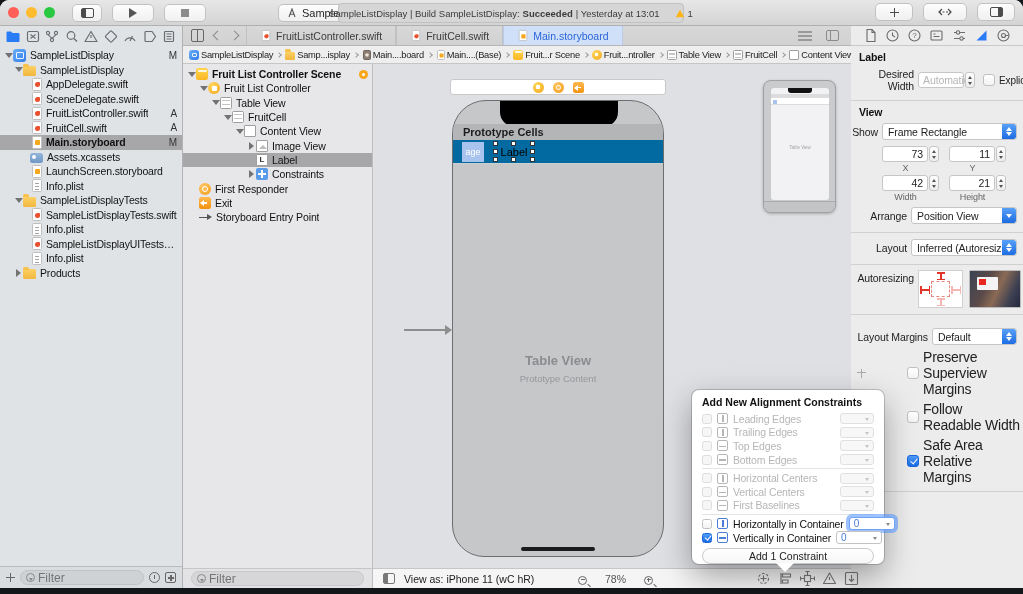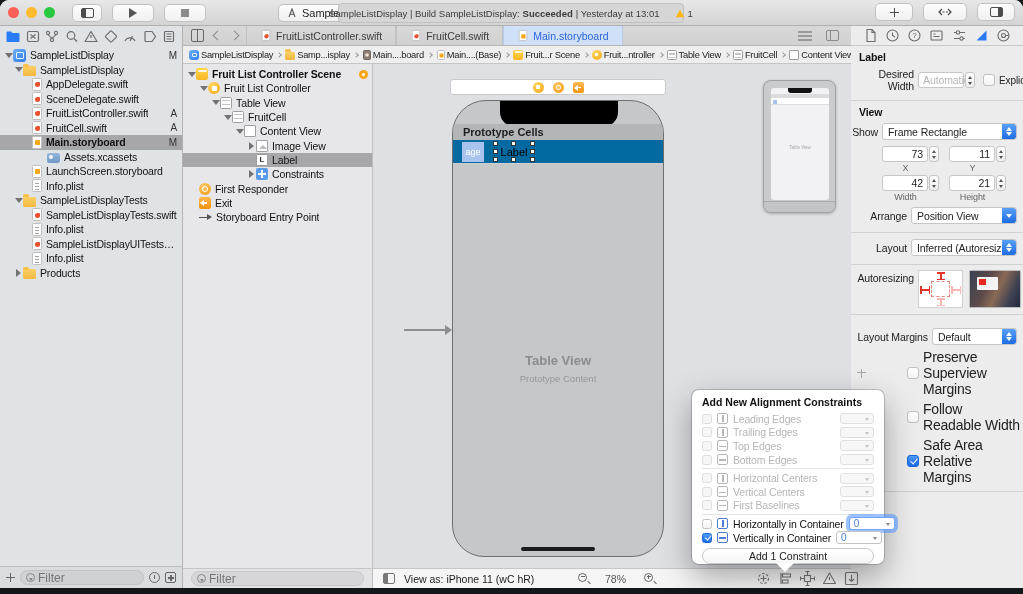--- a/index.html
+++ b/index.html
@@ -147,21 +147,21 @@
 .minicell::before{content:"";position:absolute;left:2px;top:1.5px;width:4px;height:4px;background:#a8c4ee}
 .minitv{position:absolute;left:0;right:0;top:56px;text-align:center;font-size:5px;color:#a5a5a8;transform:scale(.9)}
 .minifoot{position:absolute;left:0;right:0;bottom:0;height:11px;background:#c2c4c6;border-top:1px solid #a9abad;border-radius:0 0 7px 7px}
 
 .editor-footer{height:20px;display:flex;border-top:1px solid #c6c6c6}
 .ofoot{width:190px;border-right:1px solid #bdbdbd;background:#e3e2e4;display:flex;align-items:center;padding:0 8px}
 .ofoot .filterpill{background:#d6d5d7;border-color:#c8c7c9}
 .cfoot{flex:1;background:#f5f5f6;display:flex;align-items:center;padding:0 10px;font-size:10.5px;color:#222;position:relative}
 .outtoggle{width:12px;height:11px;border:1.2px solid #777;border-radius:2px;position:relative;margin-right:9px}
 .outtoggle::before{content:"";position:absolute;left:0;top:0;bottom:0;width:3.5px;background:#777}
-.zoomctl{position:absolute;left:205px;display:flex;align-items:flex-start;gap:18px;color:#555}
+.zoomctl{position:absolute;left:205px;display:flex;align-items:flex-end;gap:18px;color:#555}
 .mag{width:9px;height:9px;border:1.3px solid #666;border-radius:50%;position:relative}
 .mag::before{content:"";position:absolute;left:8px;top:8px;width:4px;height:1.3px;background:#666;transform:rotate(45deg)}
 .mag i{position:absolute;left:1.5px;top:2.8px;width:4px;height:1.2px;background:#666}
 .mag.plus i::after{content:"";position:absolute;left:1.4px;top:-1.4px;width:1.2px;height:4px;background:#666}
 .cficons{position:absolute;left:383px;display:flex;align-items:center;gap:7px;color:#666}
 .cficons svg{display:block}
 
 .inspector{width:172px;background:#ececec;display:flex;flex-direction:column;font-size:10.5px;letter-spacing:-0.1px;color:#222}
 .inspstrip{height:20px;border-bottom:1px solid #c9c9c9;display:flex;align-items:center;justify-content:space-between;padding:0 12px;color:#6b6b6b}
 .insp-ic{width:15px;height:15px;position:relative;color:#6b6b6b}
@@ -347,21 +347,21 @@
         <div class="row" style="padding-left:31px">
             <span class="tic i-page i-swift"></span>
             <span class="lbl">FruitCell.swift</span>
             <span class="badge">A</span>
           </div>
         <div class="row sel" style="padding-left:31px">
             <span class="tic i-page i-sb"></span>
             <span class="lbl" style="font-weight:bold">Main.storyboard</span>
             <span class="badge">M</span>
           </div>
-        <div class="row" style="padding-left:47px">
+        <div class="row" style="padding-left:30px">
             <span class="tic i-assets"></span>
             <span class="lbl">Assets.xcassets</span>
           </div>
         <div class="row" style="padding-left:31px">
             <span class="tic i-page i-sb"></span>
             <span class="lbl">LaunchScreen.storyboard</span>
           </div>
         <div class="row" style="padding-left:31px">
             <span class="tic i-page i-plist"></span>
             <span class="lbl">Info.plist</span>

